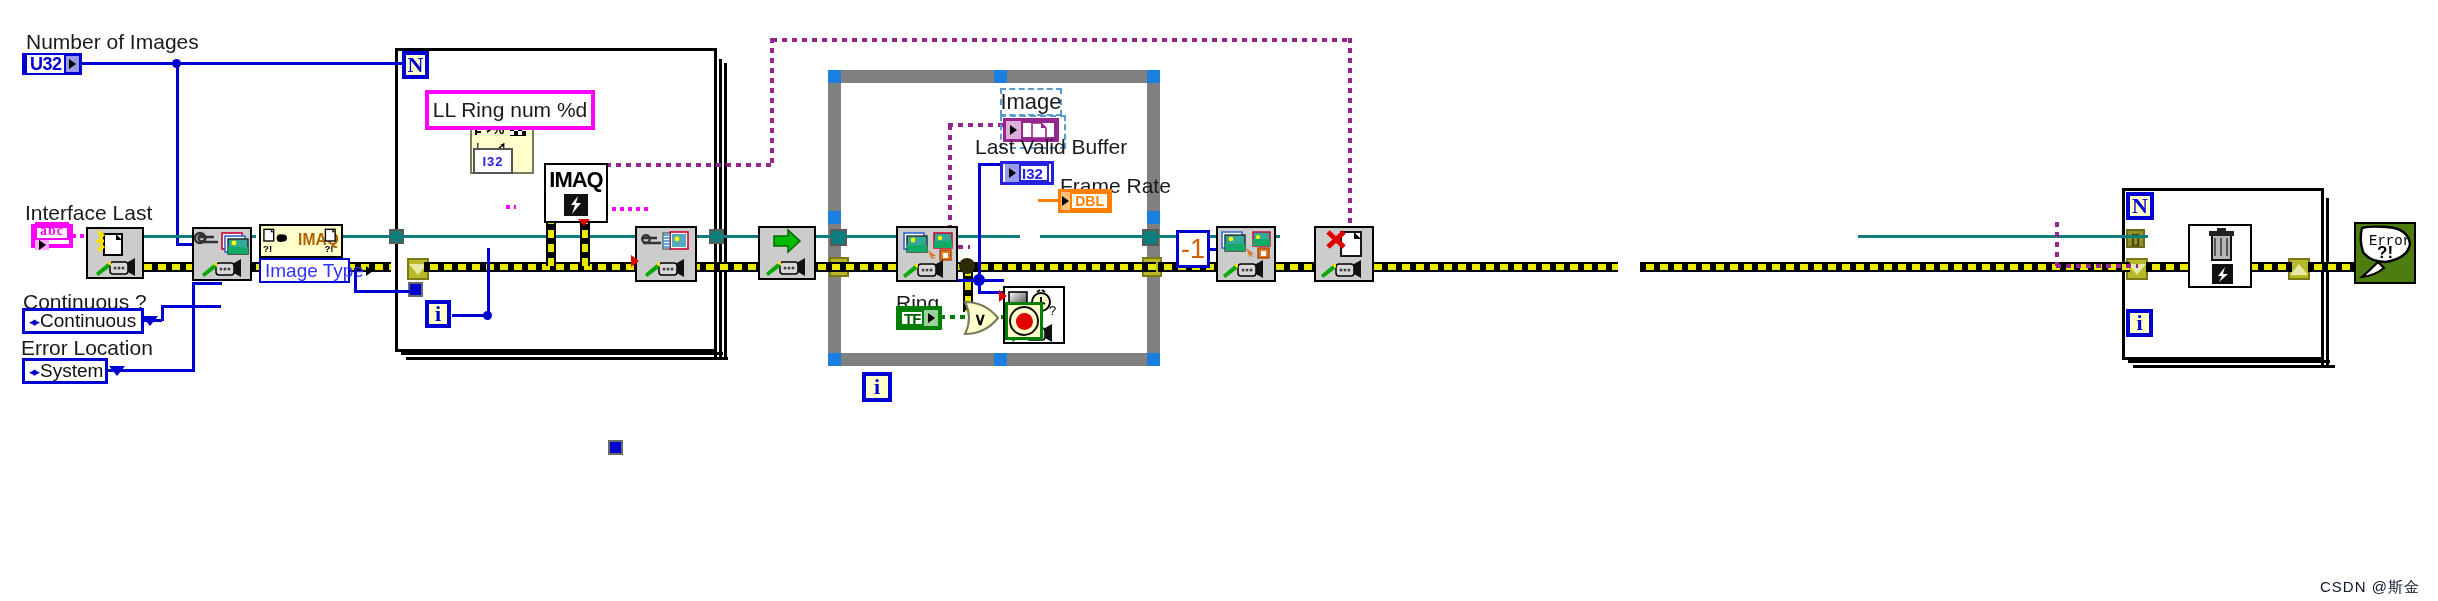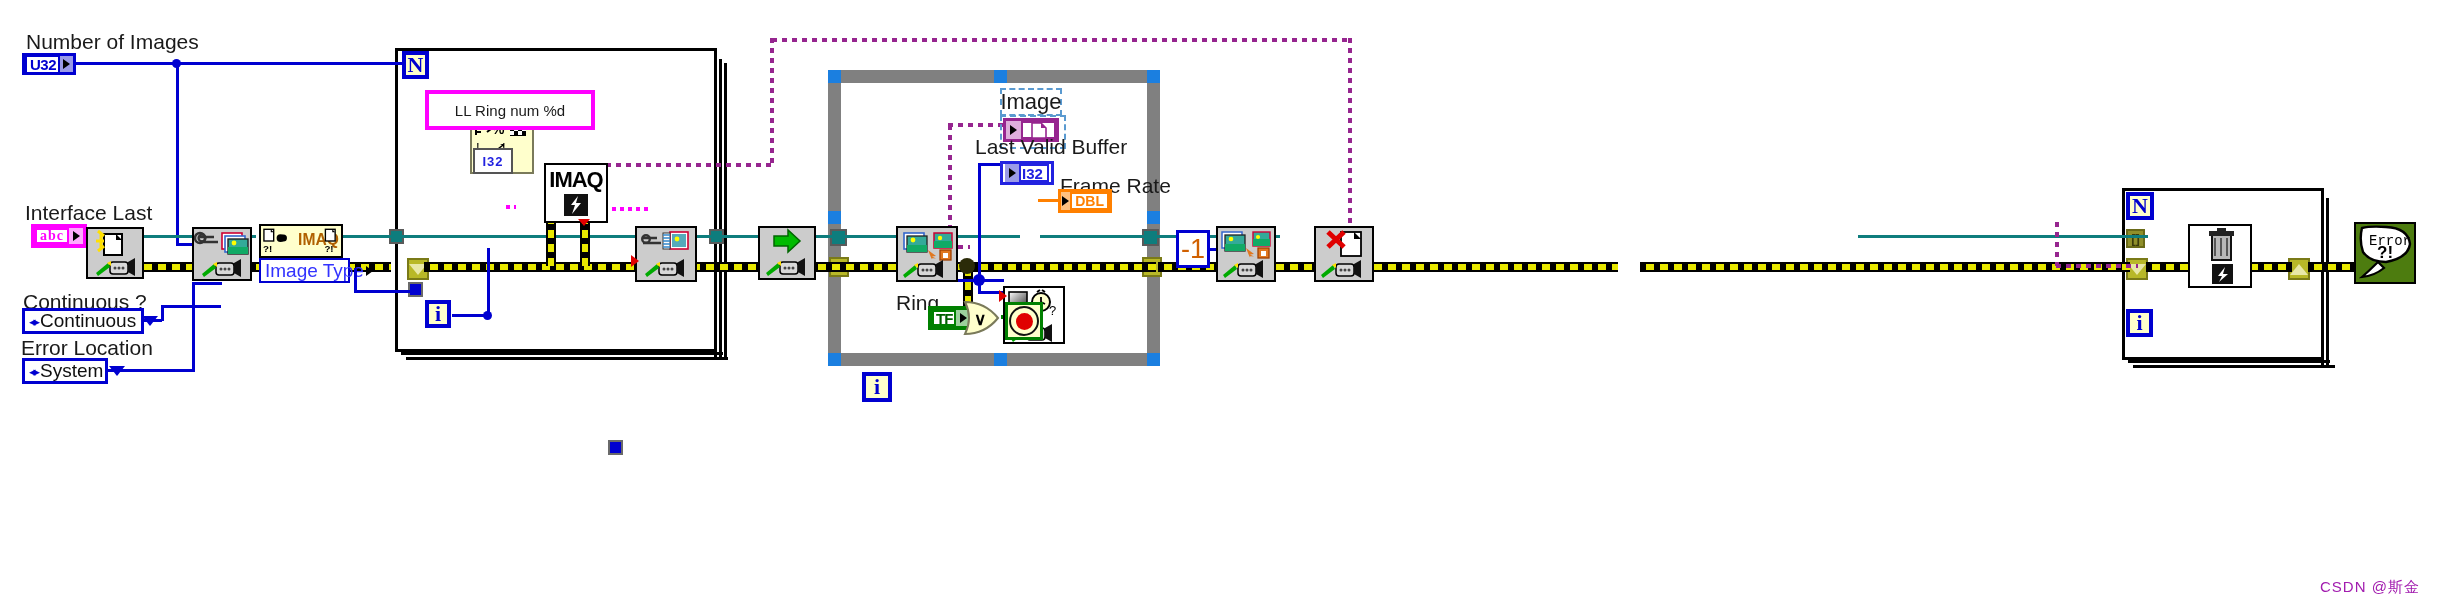--- a/index.html
+++ b/index.html
@@ -36,21 +36,21 @@
   }
   
   .term-u32{
     border:3px solid #0000d0;
     background:#ffffff;
     padding:0;
   }
   .term-u32 .inner{
     border:2px solid #0000d0;
     color:#0000d0;
-    font-size:15px;
+    font-size:18px;
     font-family:"Liberation Sans",sans-serif;
     padding:0 2px 0 3px;
     background:#ffffff;
     letter-spacing:-.5px;
   }
   .term-u32 .nub{
     width:13px;height:100%;
     background:#9a9ae8;
     display:flex;align-items:center;justify-content:center;
   }
@@ -63,21 +63,21 @@
   .arrowR.sm{
     border-top:5px solid transparent;
     border-bottom:5px solid transparent;
     border-left:7px solid #000;
   }
 
   
   .term-abc{
     border:4px solid #ff00ff;
     background:#ffffff;
-    display:flex;align-items:stretch;
+    display:flex;align-items:stretch;flex-direction:column;
   }
   .term-abc .inner{
     border:2px solid #ff00ff;
     color:#ff00ff;
     font-size:14px;
     letter-spacing:1px;
     display:flex;align-items:center;justify-content:center;
     padding:0 3px;
     font-weight:bold;
     font-family:"Liberation Serif",serif;
@@ -251,21 +251,21 @@
     background-image:repeating-linear-gradient(to bottom,#000 0 6px,#e8e800 6px 14px);
   }
   .junction{position:absolute;border-radius:50%;}
 
   
   .freelabel{
     position:absolute;box-sizing:border-box;
     display:flex;align-items:center;justify-content:center;
     white-space:nowrap;
   }
-  .fl-magenta{border:4px solid #ff00ff;background:#ffffff;color:#1a1a1a;font-size:15px;padding:16px 8px;}
+  .fl-magenta{border:4px solid #ff00ff;background:#ffffff;color:#1a1a1a;font-size:21px;padding:16px 8px;}
   .fl-dashblue{
     border:2px dashed #5a9ad0;background:#ffffff;color:#1a1a1a;font-size:22px;padding:0 4px;
   }
 
   
   .fmtnode{
     position:absolute;box-sizing:border-box;
     border:2px solid #7a7a5a;background:#ffffcc;
   }
   .imaqbox{
@@ -291,21 +291,21 @@
   
   .numconst{
     position:absolute;box-sizing:border-box;border:3px solid #0000d0;background:#ffffff;
     color:#d06000;font-size:27px;display:flex;align-items:center;justify-content:center;
     font-family:"Liberation Sans",sans-serif;
   }
   
   .orgate{position:absolute;}
 
   .watermark{
-    position:absolute;color:#a21caf;font-size:15px;letter-spacing:1px;white-space:nowrap;
+    position:absolute;color:#0f172a;font-size:15px;letter-spacing:1px;white-space:nowrap;
   }
 </style>
 </head>
 <body>
 
 <div id="canvas">
 
   <div class="forloop" style="left:395px;top:48px;width:322px;height:304px;"></div>
 
   <div class="stack-l" style="left:401px;top:352px;width:322px;height:3px;"></div>
@@ -665,21 +665,21 @@
 
   <div class="label abs" style="left:1060px;top:175px;">Frame Rate</div>
   <div class="term term-dbl abs" style="left:1058px;top:189px;width:54px;height:24px;">
     <div class="nub">
       <span class="arrowR sm"></span>
     </div>
     <div class="inner">DBL</div>
   </div>
 
   <div class="label abs" style="left:896px;top:292px;">Ring</div>
-  <div class="term term-tf abs" style="left:896px;top:306px;height:24px;margin-left:32px;">
+  <div class="term term-tf abs" style="left:896px;top:306px;height:24px;">
     <div class="inner">TF</div>
     <div class="nub">
       <span class="arrowR sm"></span>
     </div>
   </div>
 
   <div class="orgate" style="left:961px;top:300px;width:40px;height:36px;">
     <svg width="40" height="36" viewBox="0 0 40 36">
       <path d="M4 2 Q12 18 4 34 Q24 34 37 18 Q24 2 4 2 Z" fill="#ffffcc" stroke="#7a7a5a" stroke-width="2"></path>
       <text x="13" y="25" font-size="17" font-family="Liberation Serif, serif" font-weight="bold" fill="#000">∨</text>

